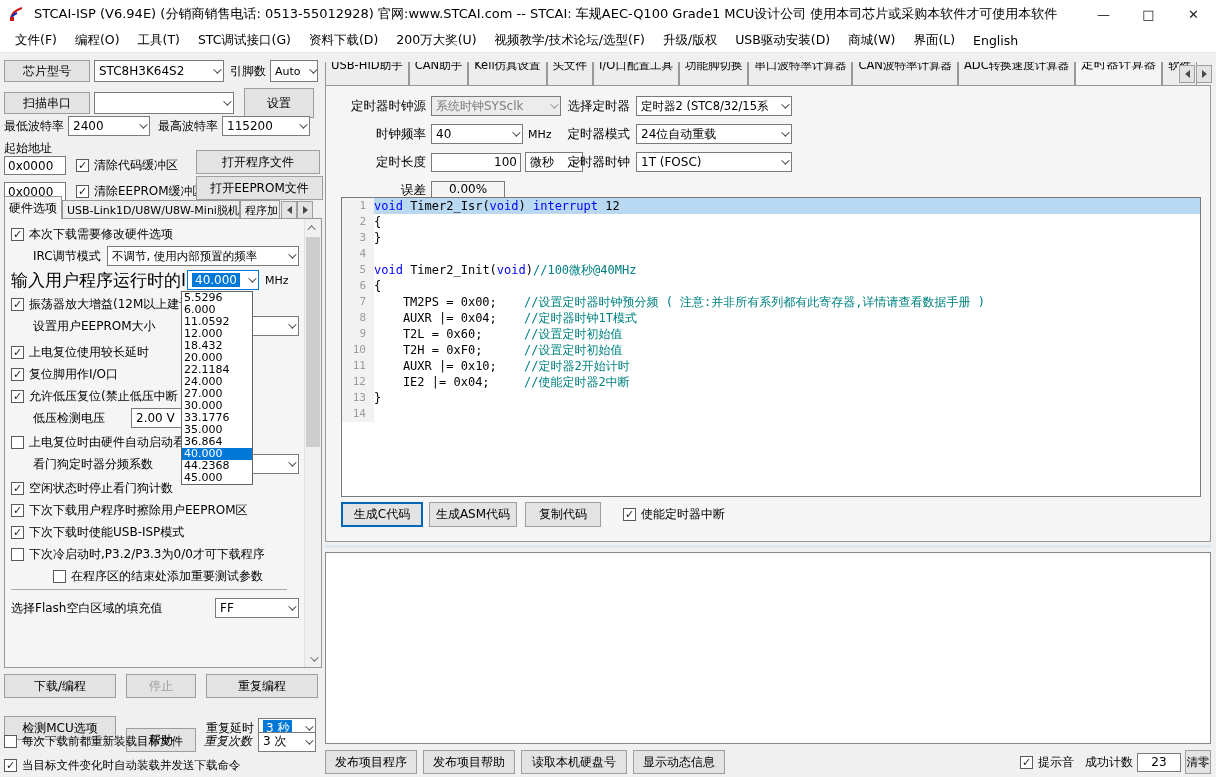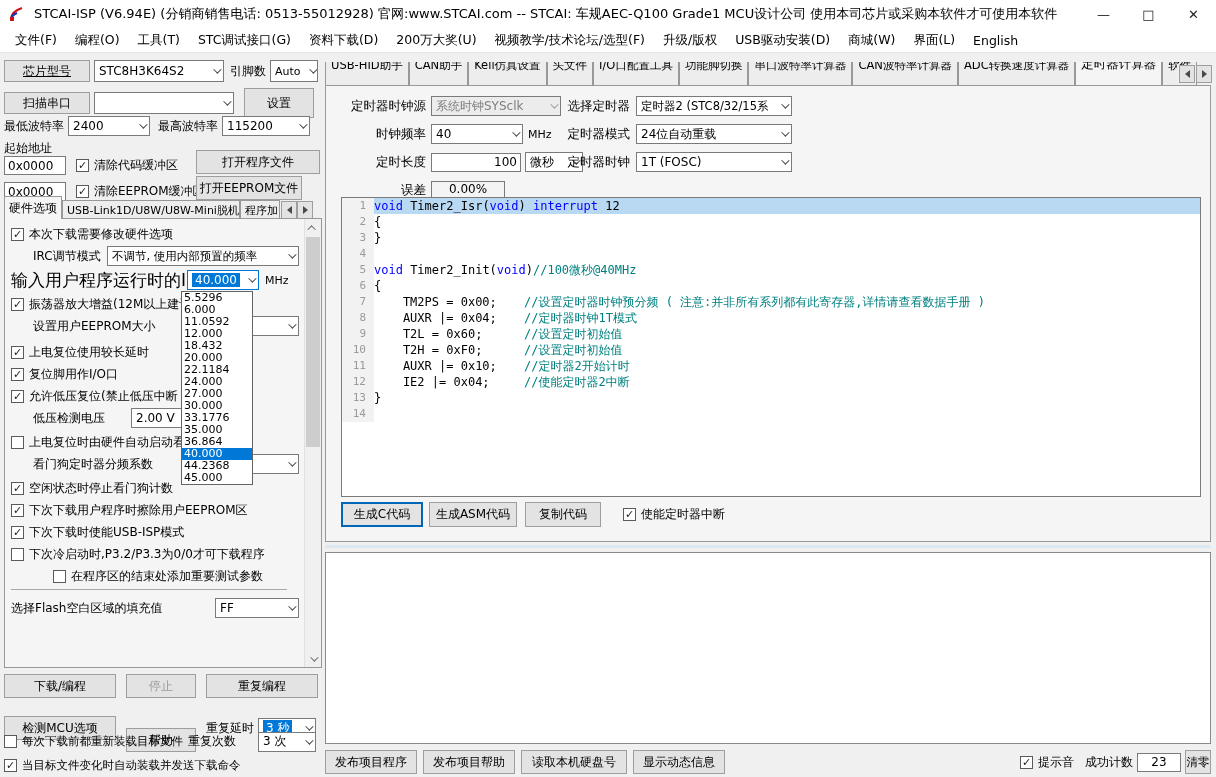--- a/index.html
+++ b/index.html
@@ -138,21 +138,21 @@
   <span class="menuitem">升级/版权</span>
   <span class="menuitem">USB驱动安装(D)</span>
   <span class="menuitem">商城(W)</span>
   <span class="menuitem">界面(L)</span>
   <span class="menuitem">English</span>
 </div>
 
 <div class="leftcol">
 
   <div class="arow" style="top:4px;left:0;">
-    <div class="btn" style="width:86px;height:22px;text-decoration:underline;">
+    <div class="btn" style="width:86px;height:22px;">
         <span>芯片型号</span>
       </div>
     <div class="combo" style="width:130px;height:22px;margin-left:4px;">
       <span class="val">STC8H3K64S2</span>
         <span class="chev"></span>
     </div>
     <span class="lbl" style="margin-left:6px;">引脚数</span>
     <div class="combo" style="width:48px;height:22px;margin-left:4px;padding-right:2px;">
       <span class="val" style="font-size:11px;">Auto</span>
         <span class="chev"></span>
@@ -200,21 +200,21 @@
       <span>打开程序文件</span>
     </div>
 
   <div class="arow" style="top:126px;left:0;">
     <input class="field" style="width: 62px;" value="0x0000">
     <span class="cbrow" style="margin-left:10px;">
       <span class="cb">✓</span>
       <span class="lbl">清除EEPROM缓冲区</span>
     </span>
   </div>
-  <div class="btn" style="position:absolute;top:120px;left:192px;width:106px;height:24px;">
+  <div class="btn" style="position:absolute;top:120px;left:192px;width:127px;height:24px;">
       <span>打开EEPROM文件</span>
     </div>
 
   <div class="ltabs">
     <div class="ltab active">
         <span>硬件选项</span>
       </div>
     <div class="ltab" style="max-width:178px;">
         <span>USB-Link1D/U8W/U8W-Mini脱机</span>
       </div>
@@ -372,21 +372,21 @@
     <div class="combo sel" style="width:58px;margin-left:4px;">
       <span class="val">3 秒</span>
         <span class="chev"></span>
     </div>
   </div>
   <div class="arow" style="top:678px;left:0;">
     <span class="cbrow">
       <span class="cb"></span>
       <span class="lbl" style="font-size:11.5px;">每次下载前都重新装载目标文件</span>
     </span>
-    <span class="lbl abs" style="position:absolute;left:184px;">重复次数</span>
+    <span class="lbl abs" style="position:absolute;left:200px;font-style:italic;">重复次数</span>
     <div class="combo" style="position:absolute;left:254px;width:58px;">
       <span class="val">3 次</span>
         <span class="chev"></span>
     </div>
   </div>
   <div class="arow" style="top:702px;left:0;">
     <span class="cbrow">
       <span class="cb">✓</span>
       <span class="lbl" style="font-size:11.5px;">当目标文件变化时自动装载并发送下载命令</span>
     </span>

